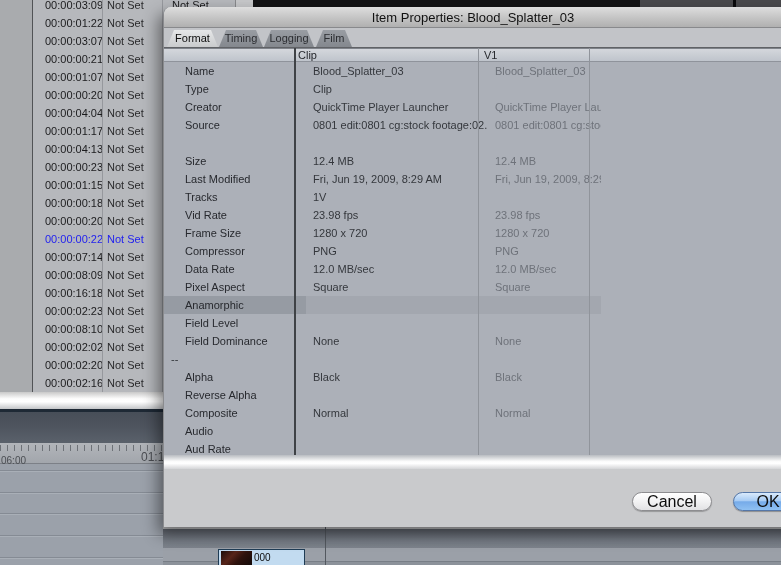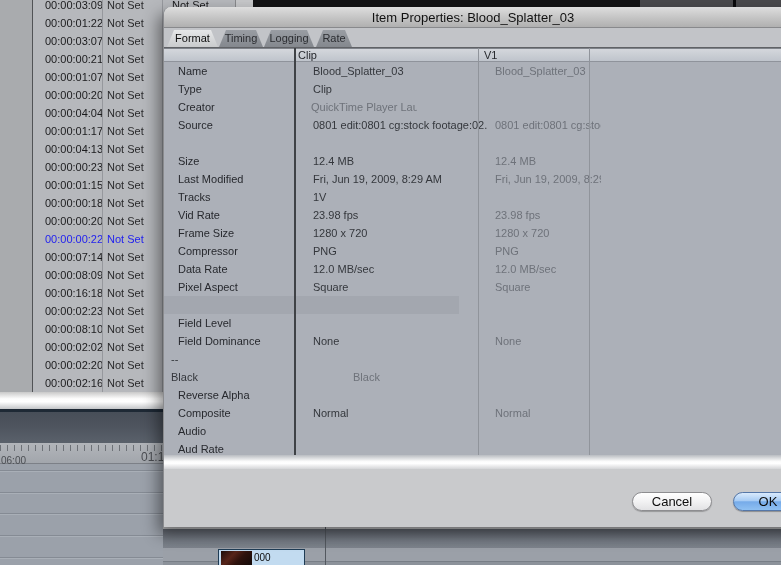--- a/index.html
+++ b/index.html
@@ -74,33 +74,33 @@
   .tab.t3{left:152px;width:36px;}
 
   .thead{position:absolute;left:0;top:41px;width:100%;height:14px;
     background:linear-gradient(to bottom,#d4d7dc,#bfc4cc);
     border-top:1px solid #7f838a;border-bottom:1px solid #8f939b;font-size:11px;color:#26282d;}
   .thead .hclip{position:absolute;left:134px;top:0;line-height:13px;}
   .thead .hv1{position:absolute;left:320px;top:0;line-height:13px;}
 
   .tbody{position:absolute;left:0;top:55px;width:100%;height:393px;overflow:hidden;background:#acb0b8;}
   .prow{height:18px;display:flex;align-items:center;font-size:11px;}
-  .prow .c-label{width:142px;padding-left:14px;color:#27292e;height:18px;line-height:18px;overflow:hidden;white-space:nowrap;}
+  .prow .c-label{width:142px;padding-left:21px;color:#27292e;height:18px;line-height:18px;overflow:hidden;white-space:nowrap;}
   .prow .c-clip{width:184px;padding-left:7px;color:#34373c;height:18px;line-height:18px;overflow:hidden;white-space:nowrap;}
   .prow .c-v1{width:111px;padding-left:5px;color:#6e727a;height:18px;line-height:18px;overflow:hidden;white-space:nowrap;}
   .prow.highlight .c-label{background:#969ba3;}
   .prow.highlight .c-clip,.prow.highlight .c-v1{background:#a3a7af;}
   .dvd1{position:absolute;left:130px;top:41px;width:2px;height:407px;background:#3f4246;z-index:3;}
   .dvd2{position:absolute;left:314px;top:41px;width:1px;height:407px;background:#90949b;z-index:3;}
   .dvd3{position:absolute;left:425px;top:41px;width:1px;height:407px;background:#90949b;z-index:3;}
 
   .seam{position:absolute;left:0;top:448px;width:100%;height:14px;z-index:4;
     background:linear-gradient(to bottom,#b9bcc1 0,#fbfbfb 45%,#ffffff 60%,#d4d5d7 100%);}
   .footer{position:absolute;left:0;top:462px;width:100%;height:58px;background:#c9cacc;z-index:4;}
-  .btn{position:absolute;height:19px;border-radius:10px;font-size:13px;text-align:center;line-height:18px;color:#0d0d0d;}
+  .btn{position:absolute;height:19px;border-radius:10px;font-size:16px;text-align:center;line-height:18px;color:#0d0d0d;}
   .btn-cancel{left:468px;top:23px;width:80px;border:1px solid #8d8d90;
     background:linear-gradient(to bottom,#ffffff 0,#f2f2f3 50%,#e2e2e4 100%);
     box-shadow:0 1px 1px rgba(0,0,0,.25);}
   .btn-ok{left:569px;top:23px;width:70px;border:1px solid #5577a8;
     background:linear-gradient(to bottom,#d9eafc 0,#a8ccf4 45%,#76abe9 52%,#8fc0f2 100%);
     box-shadow:0 1px 1px rgba(0,0,0,.3);}
 </style>
 </head>
 <body>
 
@@ -236,39 +236,40 @@
   </div>
 
   <div class="dialog">
     <div class="titlebar">
       <span class="t">Item Properties: Blood_Splatter_03</span>
     </div>
     <div class="tabstrip">
       <div class="tab t0 active">Format</div>
       <div class="tab t1">Timing</div>
       <div class="tab t2">Logging</div>
-      <div class="tab t3">Rate</div>
+      <div class="tab t3">Film</div>
     </div>
     <div class="thead">
       <span class="hclip">Clip</span>
       <span class="hv1">V1</span>
     </div>
     <div class="tbody">
       <div class="prow">
           <span class="c-label">Name</span>
           <span class="c-clip">Blood_Splatter_03</span>
           <span class="c-v1">Blood_Splatter_03</span>
         </div>
       <div class="prow">
           <span class="c-label">Type</span>
           <span class="c-clip">Clip</span>
           <span class="c-v1"></span>
         </div>
       <div class="prow">
           <span class="c-label">Creator</span>
+          <span class="c-clip">QuickTime Player Launcher</span>
           <span class="c-v1">QuickTime Player Launch</span>
         </div>
       <div class="prow">
           <span class="c-label">Source</span>
           <span class="c-clip">0801 edit:0801 cg:stock footage:02. Bloo</span>
           <span class="c-v1">0801 edit:0801 cg:stock</span>
         </div>
       <div class="prow">
           <span class="c-clip"></span>
           <span class="c-v1"></span>
@@ -307,38 +308,40 @@
           <span class="c-label">Data Rate</span>
           <span class="c-clip">12.0 MB/sec</span>
           <span class="c-v1">12.0 MB/sec</span>
         </div>
       <div class="prow">
           <span class="c-label">Pixel Aspect</span>
           <span class="c-clip">Square</span>
           <span class="c-v1">Square</span>
         </div>
       <div class="prow highlight">
+          <span class="c-label">Anamorphic</span>
           <span class="c-clip"></span>
           <span class="c-v1"></span>
         </div>
       <div class="prow">
           <span class="c-label">Field Level</span>
           <span class="c-clip"></span>
           <span class="c-v1"></span>
         </div>
       <div class="prow">
           <span class="c-label">Field Dominance</span>
           <span class="c-clip">None</span>
           <span class="c-v1">None</span>
         </div>
       <div class="prow">
           <span class="c-clip">--</span>
           <span class="c-v1"></span>
         </div>
       <div class="prow">
+          <span class="c-label">Alpha</span>
           <span class="c-clip">Black</span>
           <span class="c-v1">Black</span>
         </div>
       <div class="prow">
           <span class="c-label">Reverse Alpha</span>
           <span class="c-clip"></span>
           <span class="c-v1"></span>
         </div>
       <div class="prow">
           <span class="c-label">Composite</span>

